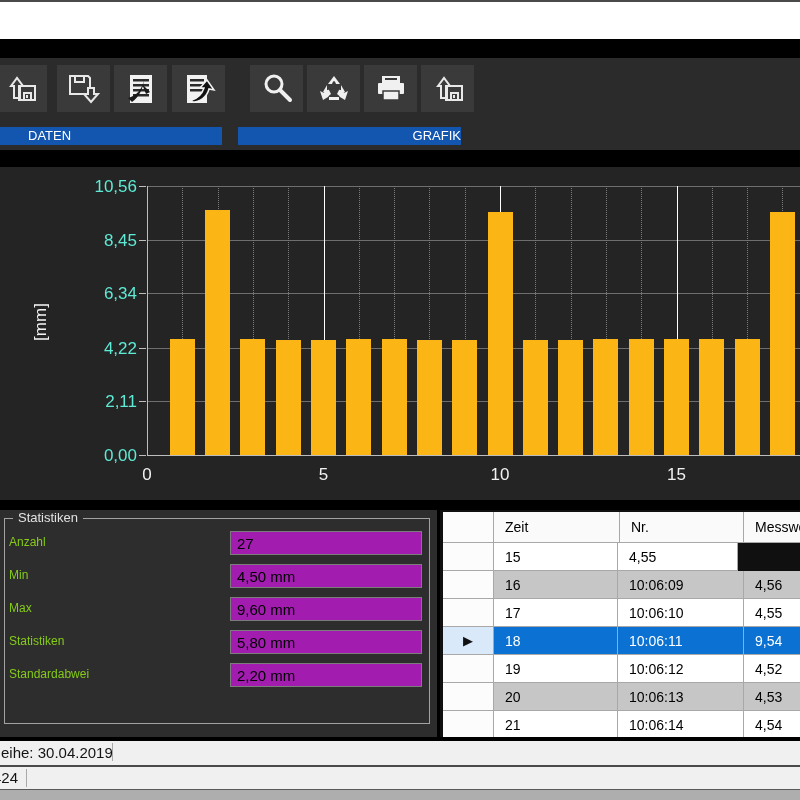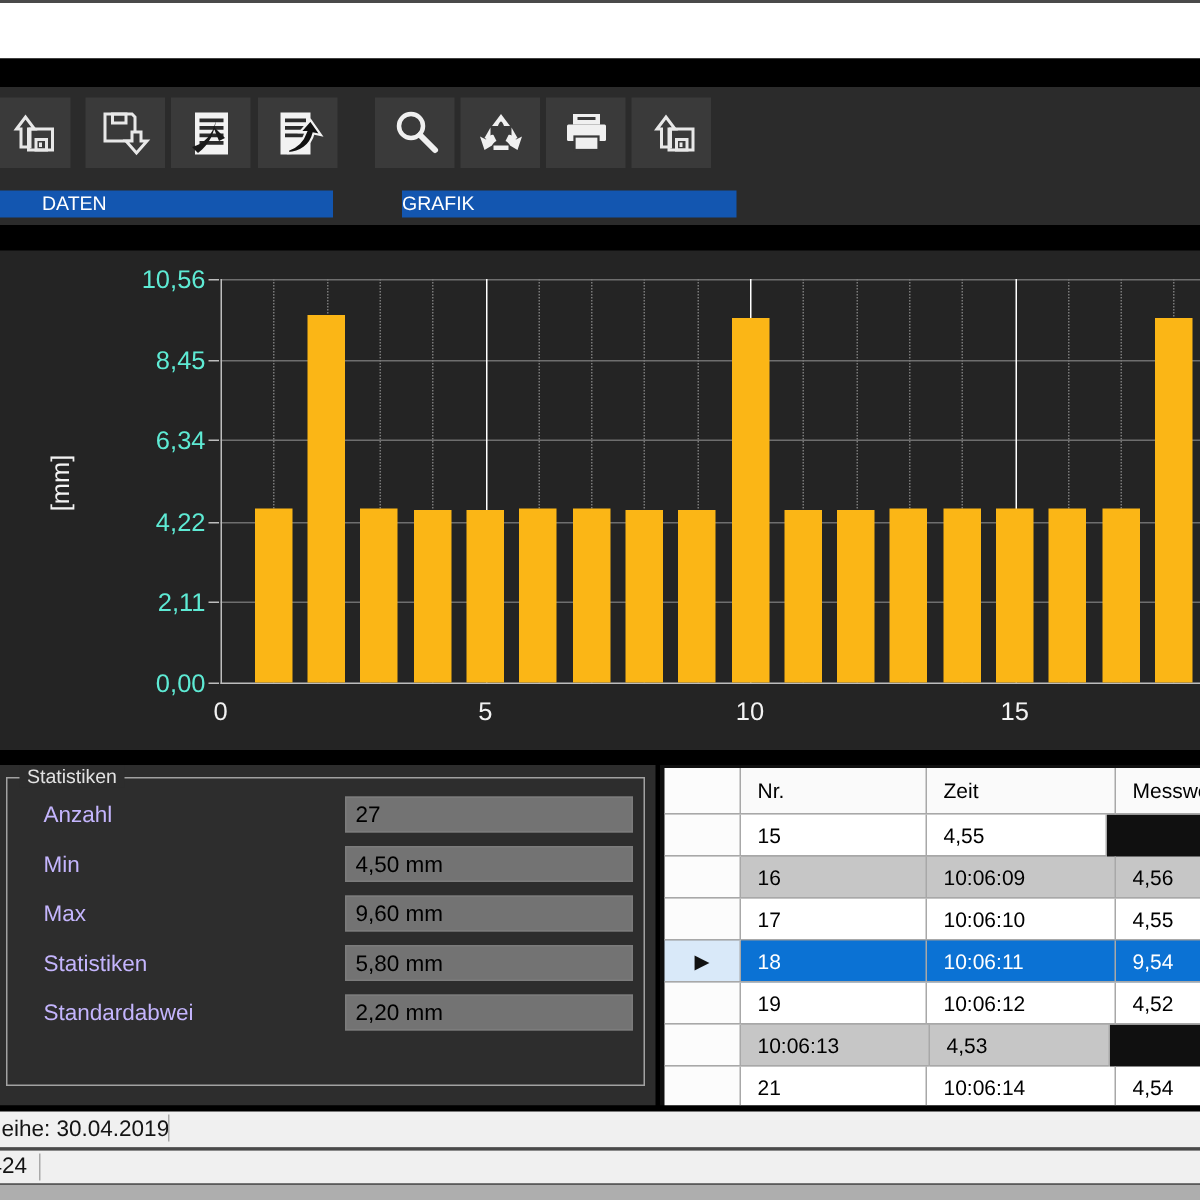--- a/index.html
+++ b/index.html
@@ -36,22 +36,22 @@
 
   #band3 { left:0; top:500px; width:800px; height:10px; background:#000; }
 
   
   #bottom-band { left:0; top:510px; width:800px; height:227px; background:#000; }
   #stats-panel { position:absolute; left:0; top:0; width:437px; height:227px; background:#2d2d2d; }
   #stats-box { position:absolute; left:4px; top:8px; width:426px; height:206px;
                border:1px solid #a2a2a2; }
   #stats-legend { position:absolute; left:8px; top:-9px; background:#2d2d2d; padding:0 5px;
                   color:#e2e2e2; font-size:13px; }
-  .stat-label { position:absolute; left:24px; color:#c4b5fd; font-size:15px; }
-  .stat-input { position:absolute; left:225px; width:192px; height:24px; background:#737373;
+  .stat-label { position:absolute; left:4px; color:#84cc16; font-size:12px; }
+  .stat-input { position:absolute; left:225px; width:192px; height:24px; background:#a21caf;
                 border:1px solid #7c7c7c; color:#000; font-size:15px; padding:0 6px;
                 font-family:"Liberation Sans", sans-serif; }
 
   
   #table-panel { position:absolute; left:440px; top:0; width:360px; height:227px;
                  background:#101010; overflow:hidden; }
   #grid { position:absolute; left:3px; top:2px; width:430px; }
   .grow { display:flex; }
   .gcell { border-right:1px solid #a8a8a8; border-bottom:1px solid #a8a8a8;
            font-size:14px; color:#000; padding:0 0 0 11px; display:flex; align-items:center; }
@@ -166,21 +166,21 @@
             <svg width="38" height="34" viewBox="0 0 38 34">
     <path d="M9 14 L15 6 L21 14 L18 14 L18 26 L12 26 L12 14 Z" fill="none" stroke="#e8e8e8" stroke-width="2"></path>
     <rect x="17" y="14" width="16" height="14" fill="none" stroke="#e8e8e8" stroke-width="2"></rect>
     <rect x="22" y="21" width="7" height="7" fill="none" stroke="#e8e8e8" stroke-width="2"></rect>
     <rect x="24" y="23" width="2" height="3" fill="#e8e8e8"></rect>
             </svg>
           </span>
         </div>
       </div>
     <div class="grp-label" id="daten-label" style="left:0; width:222px; padding-left:28px;">DATEN</div>
-    <div class="grp-label" id="grafik-label" style="left:268px; width:223px; text-align:left;">GRAFIK</div>
+    <div class="grp-label" id="grafik-label" style="left:238px; width:223px; text-align:right;">GRAFIK</div>
   </div>
 
   <div class="abs" id="band2"></div>
 
   <div class="abs" id="chart">
       <div class="hgrid" style="left: 147px; top: 234.251px; width: 693px;"></div>
       <div class="hgrid" style="left: 147px; top: 180.502px; width: 693px;"></div>
       <div class="hgrid" style="left: 147px; top: 126.498px; width: 693px;"></div>
       <div class="hgrid" style="left: 147px; top: 72.7491px; width: 693px;"></div>
       <div class="hgrid" style="left: 147px; top: 19px; width: 693px;"></div>
@@ -259,22 +259,22 @@
             <div class="stat-label" style="top: 148px;">Standardabwei</div>
             <input class="stat-input" value="2,20 mm" style="top: 144px;">
           </div>
       </div>
     </div>
 
     <div id="table-panel">
       <div id="grid">
         <div class="grow">
           <div class="gcell ghead grhdr"></div>
+          <div class="gcell ghead c-zeit">Zeit</div>
           <div class="gcell ghead c-nr">Nr.</div>
-          <div class="gcell ghead c-zeit">Zeit</div>
           <div class="gcell ghead c-mess">Messwert</div>
         </div>
         <div id="grid-rows">
             <div class="grow gdata-row row-white">
               <div class="gcell gdata grhdr"></div>
               <div class="gcell gdata c-nr">15</div>
               <div class="gcell gdata c-mess">4,55</div>
             </div>
             <div class="grow gdata-row row-alt">
               <div class="gcell gdata grhdr"></div>
@@ -297,20 +297,21 @@
               <div class="gcell gdata c-mess">9,54</div>
             </div>
             <div class="grow gdata-row row-white">
               <div class="gcell gdata grhdr"></div>
               <div class="gcell gdata c-nr">19</div>
               <div class="gcell gdata c-zeit">10:06:12</div>
               <div class="gcell gdata c-mess">4,52</div>
             </div>
             <div class="grow gdata-row row-alt">
               <div class="gcell gdata grhdr"></div>
+              <div class="gcell gdata c-nr">20</div>
               <div class="gcell gdata c-zeit">10:06:13</div>
               <div class="gcell gdata c-mess">4,53</div>
             </div>
             <div class="grow gdata-row row-white">
               <div class="gcell gdata grhdr"></div>
               <div class="gcell gdata c-nr">21</div>
               <div class="gcell gdata c-zeit">10:06:14</div>
               <div class="gcell gdata c-mess">4,54</div>
             </div>
           </div>

